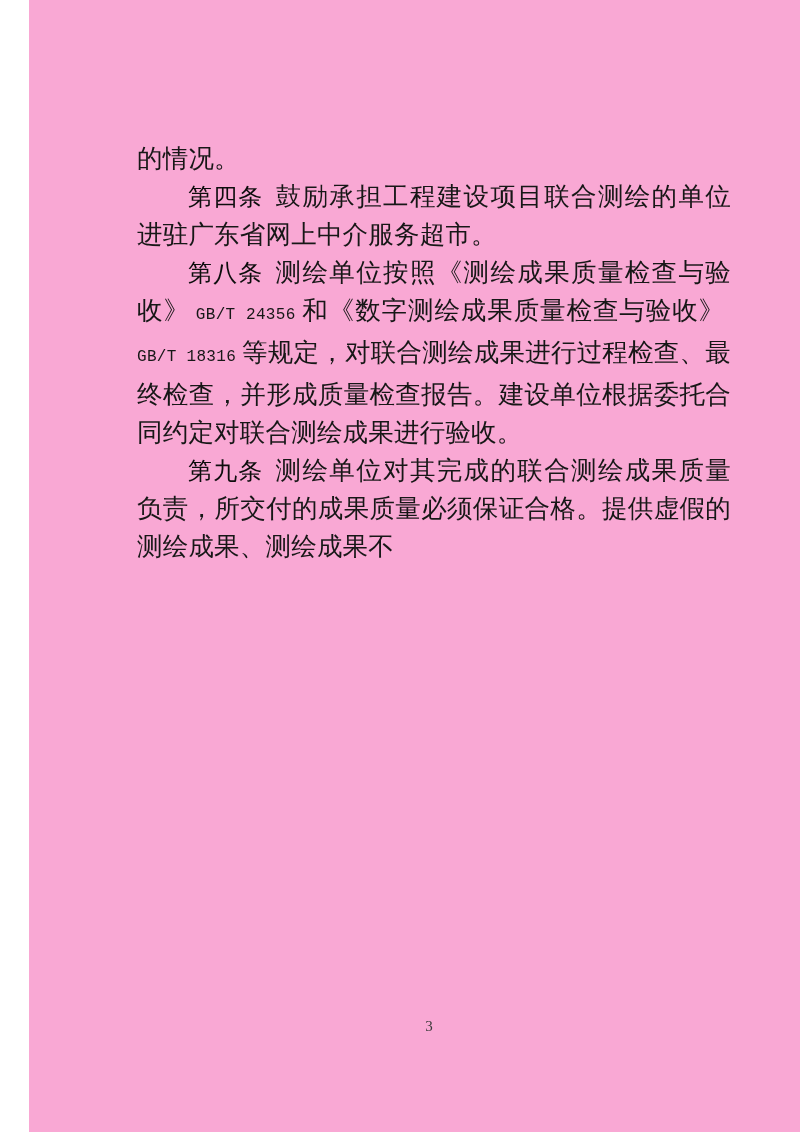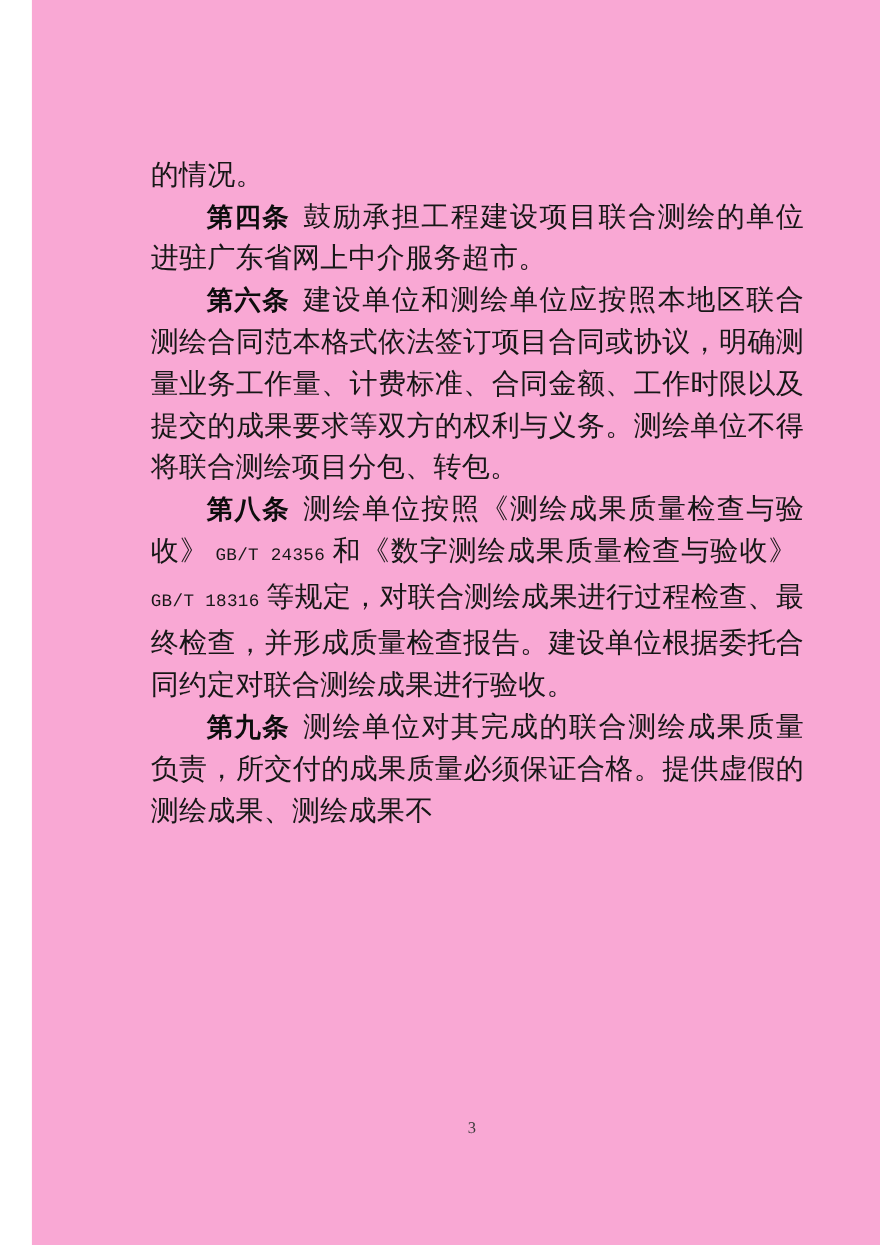--- a/index.html
+++ b/index.html
@@ -47,21 +47,21 @@
     -webkit-font-smoothing: antialiased;
   }
 
   .para.indent {
     text-indent: 51px;
   }
 
   
   .article-label {
     font-family: "DejaVu Sans", "Liberation Sans", sans-serif;
-    font-weight: 700;
+    font-weight: 400;
     font-size: 24px;
     color: #0d0d0d;
     letter-spacing: 0px;
   }
 
   
   .label-gap {
     display: inline-block;
     width: 11px;
   }
@@ -98,23 +98,20 @@
 
     <p class="para">
       <span>的情况。</span>
     </p>
 
     <p class="para indent">
       <span class="article-label">第四条</span><span class="label-gap"></span><span>鼓励承担工程建设项目联合测绘的单位进驻广东省网上中介服务超市。</span>
     </p>
 
 
-    <p class="para indent">
-      <span class="article-label">第六条</span><span class="label-gap"></span><span>建设单位和测绘单位应按照本地区联合测绘合同范本格式依法签订项目合同或协议，明确测量业务工作量、计费标准、合同金额、工作时限以及提交的成果要求等双方的权利与义务。测绘单位不得将联合测绘项目分包、转包。</span>
-    </p>
 
 
     <p class="para indent">
       <span class="article-label">第八条</span><span class="label-gap"></span><span>测绘单位按照《测绘成果质量检查与验收》</span><span class="nbsp-thin"></span><span class="latin">GB/T 24356</span><span class="nbsp-thin"></span><span>和《数字测绘成果质量检查与验收》</span><span class="nbsp-thin"></span><span class="latin">GB/T 18316</span><span class="nbsp-thin"></span><span>等规定，对联合测绘成果进行过程检查、最终检查，并形成质量检查报告。建设单位根据委托合同约定对联合测绘成果进行验收。</span>
     </p>
 
     <p class="para indent">
       <span class="article-label">第九条</span><span class="label-gap"></span><span>测绘单位对其完成的联合测绘成果质量负责，所交付的成果质量必须保证合格。提供虚假的测绘成果、测绘成果不</span>
     </p>
 

